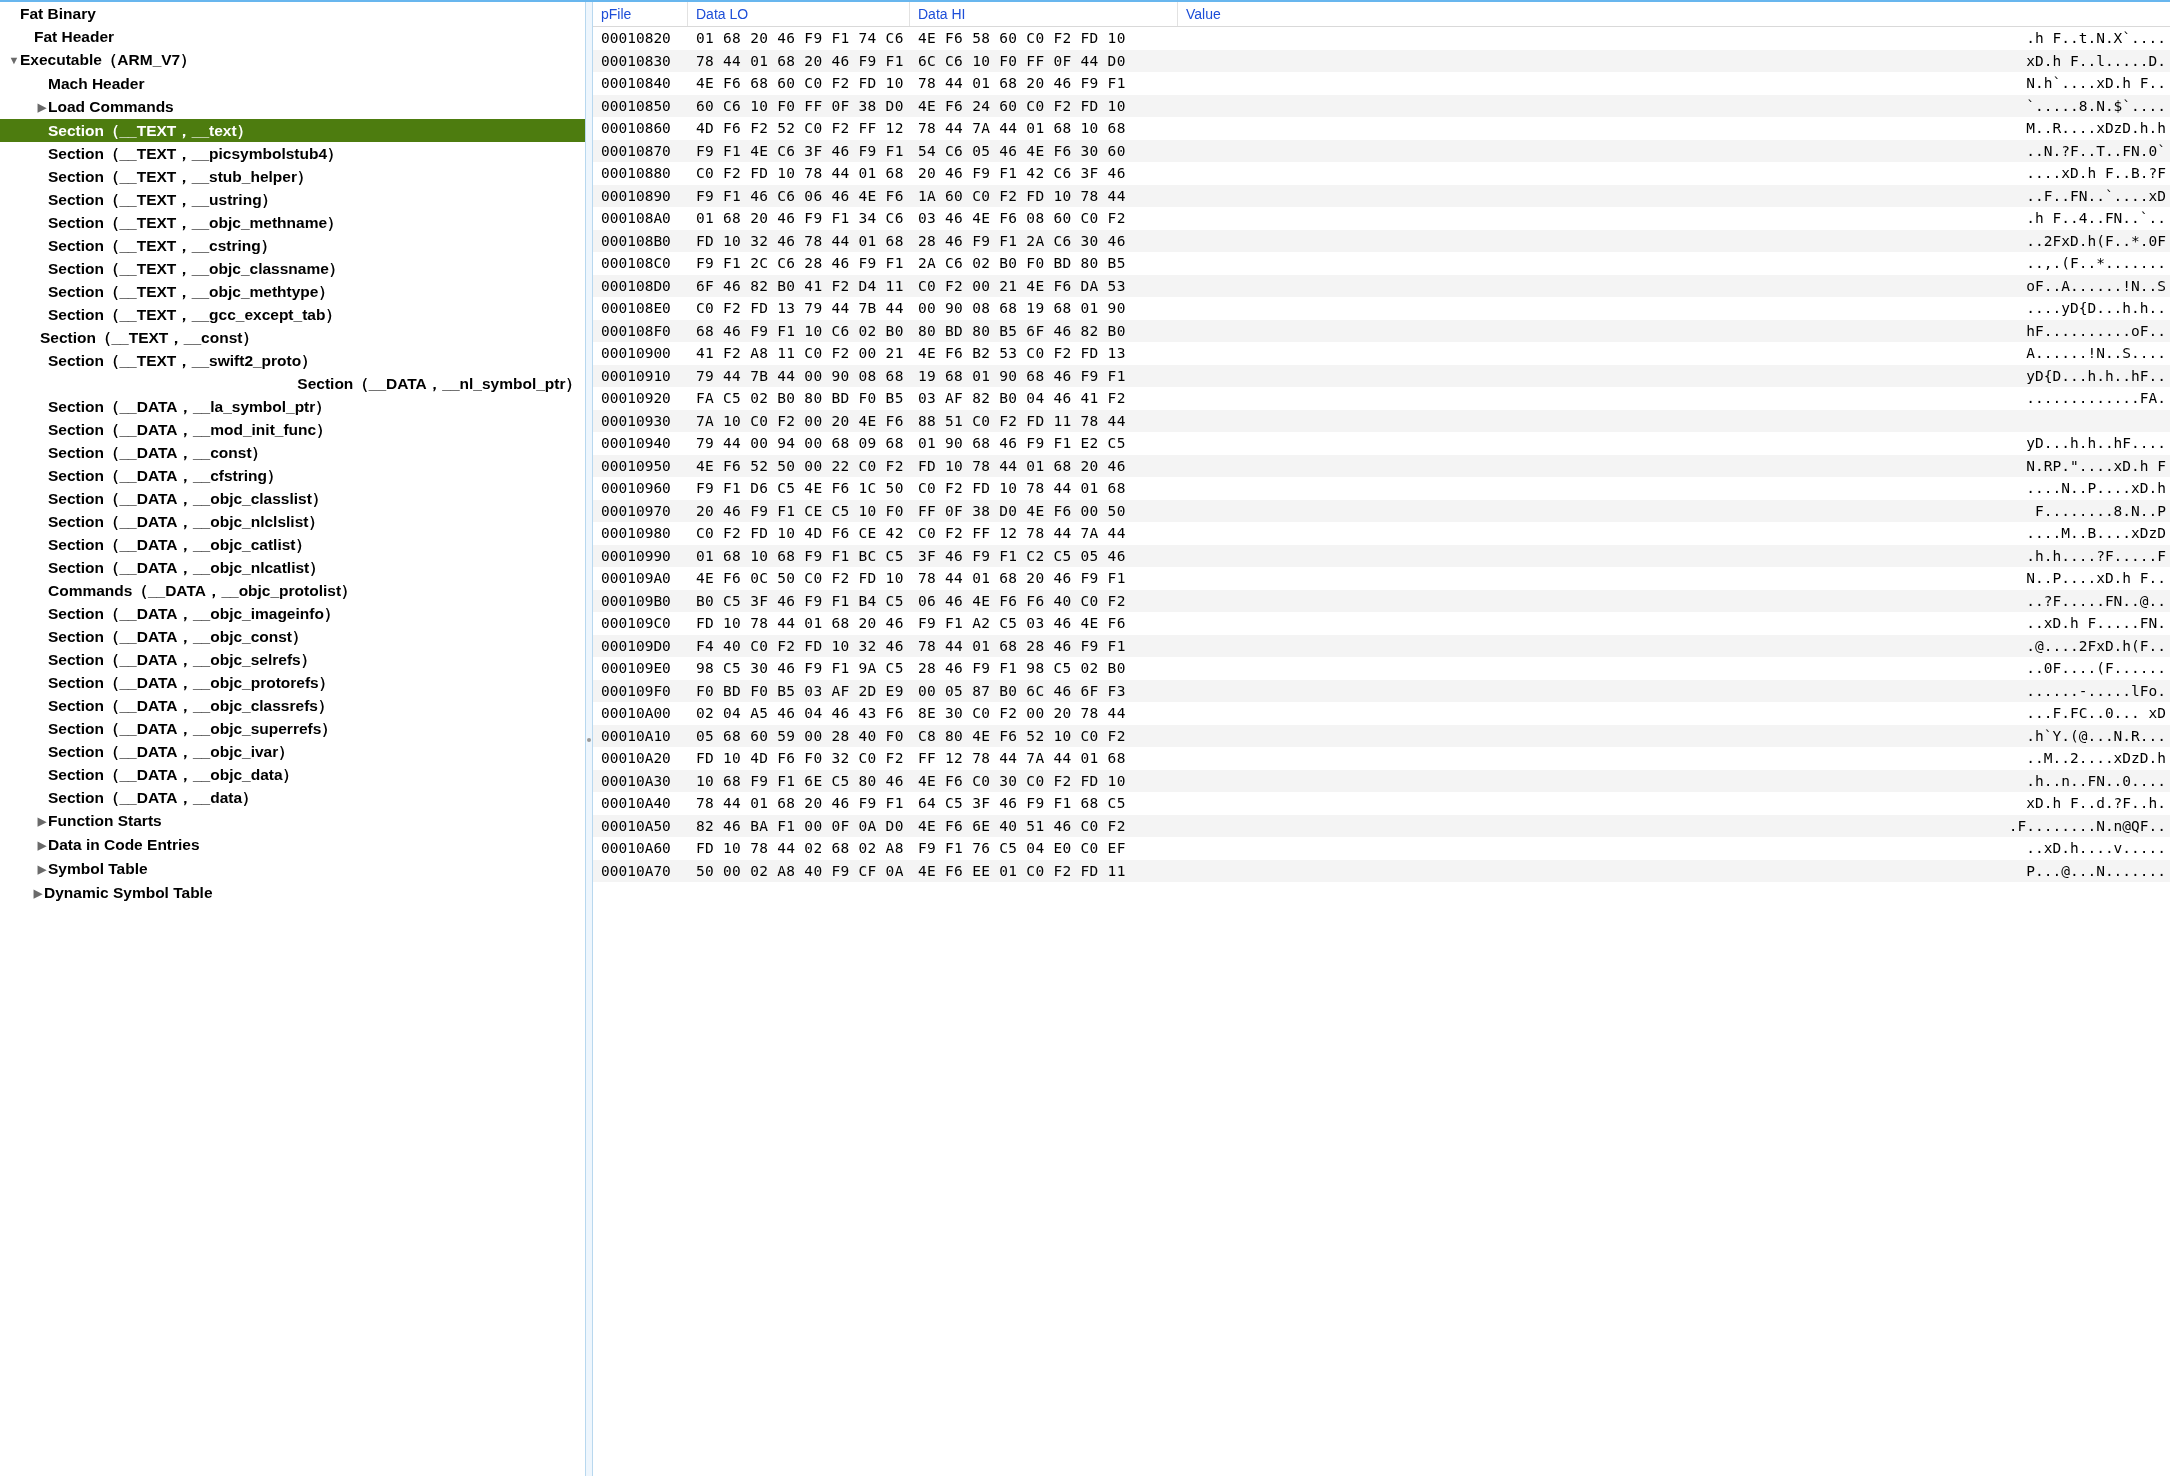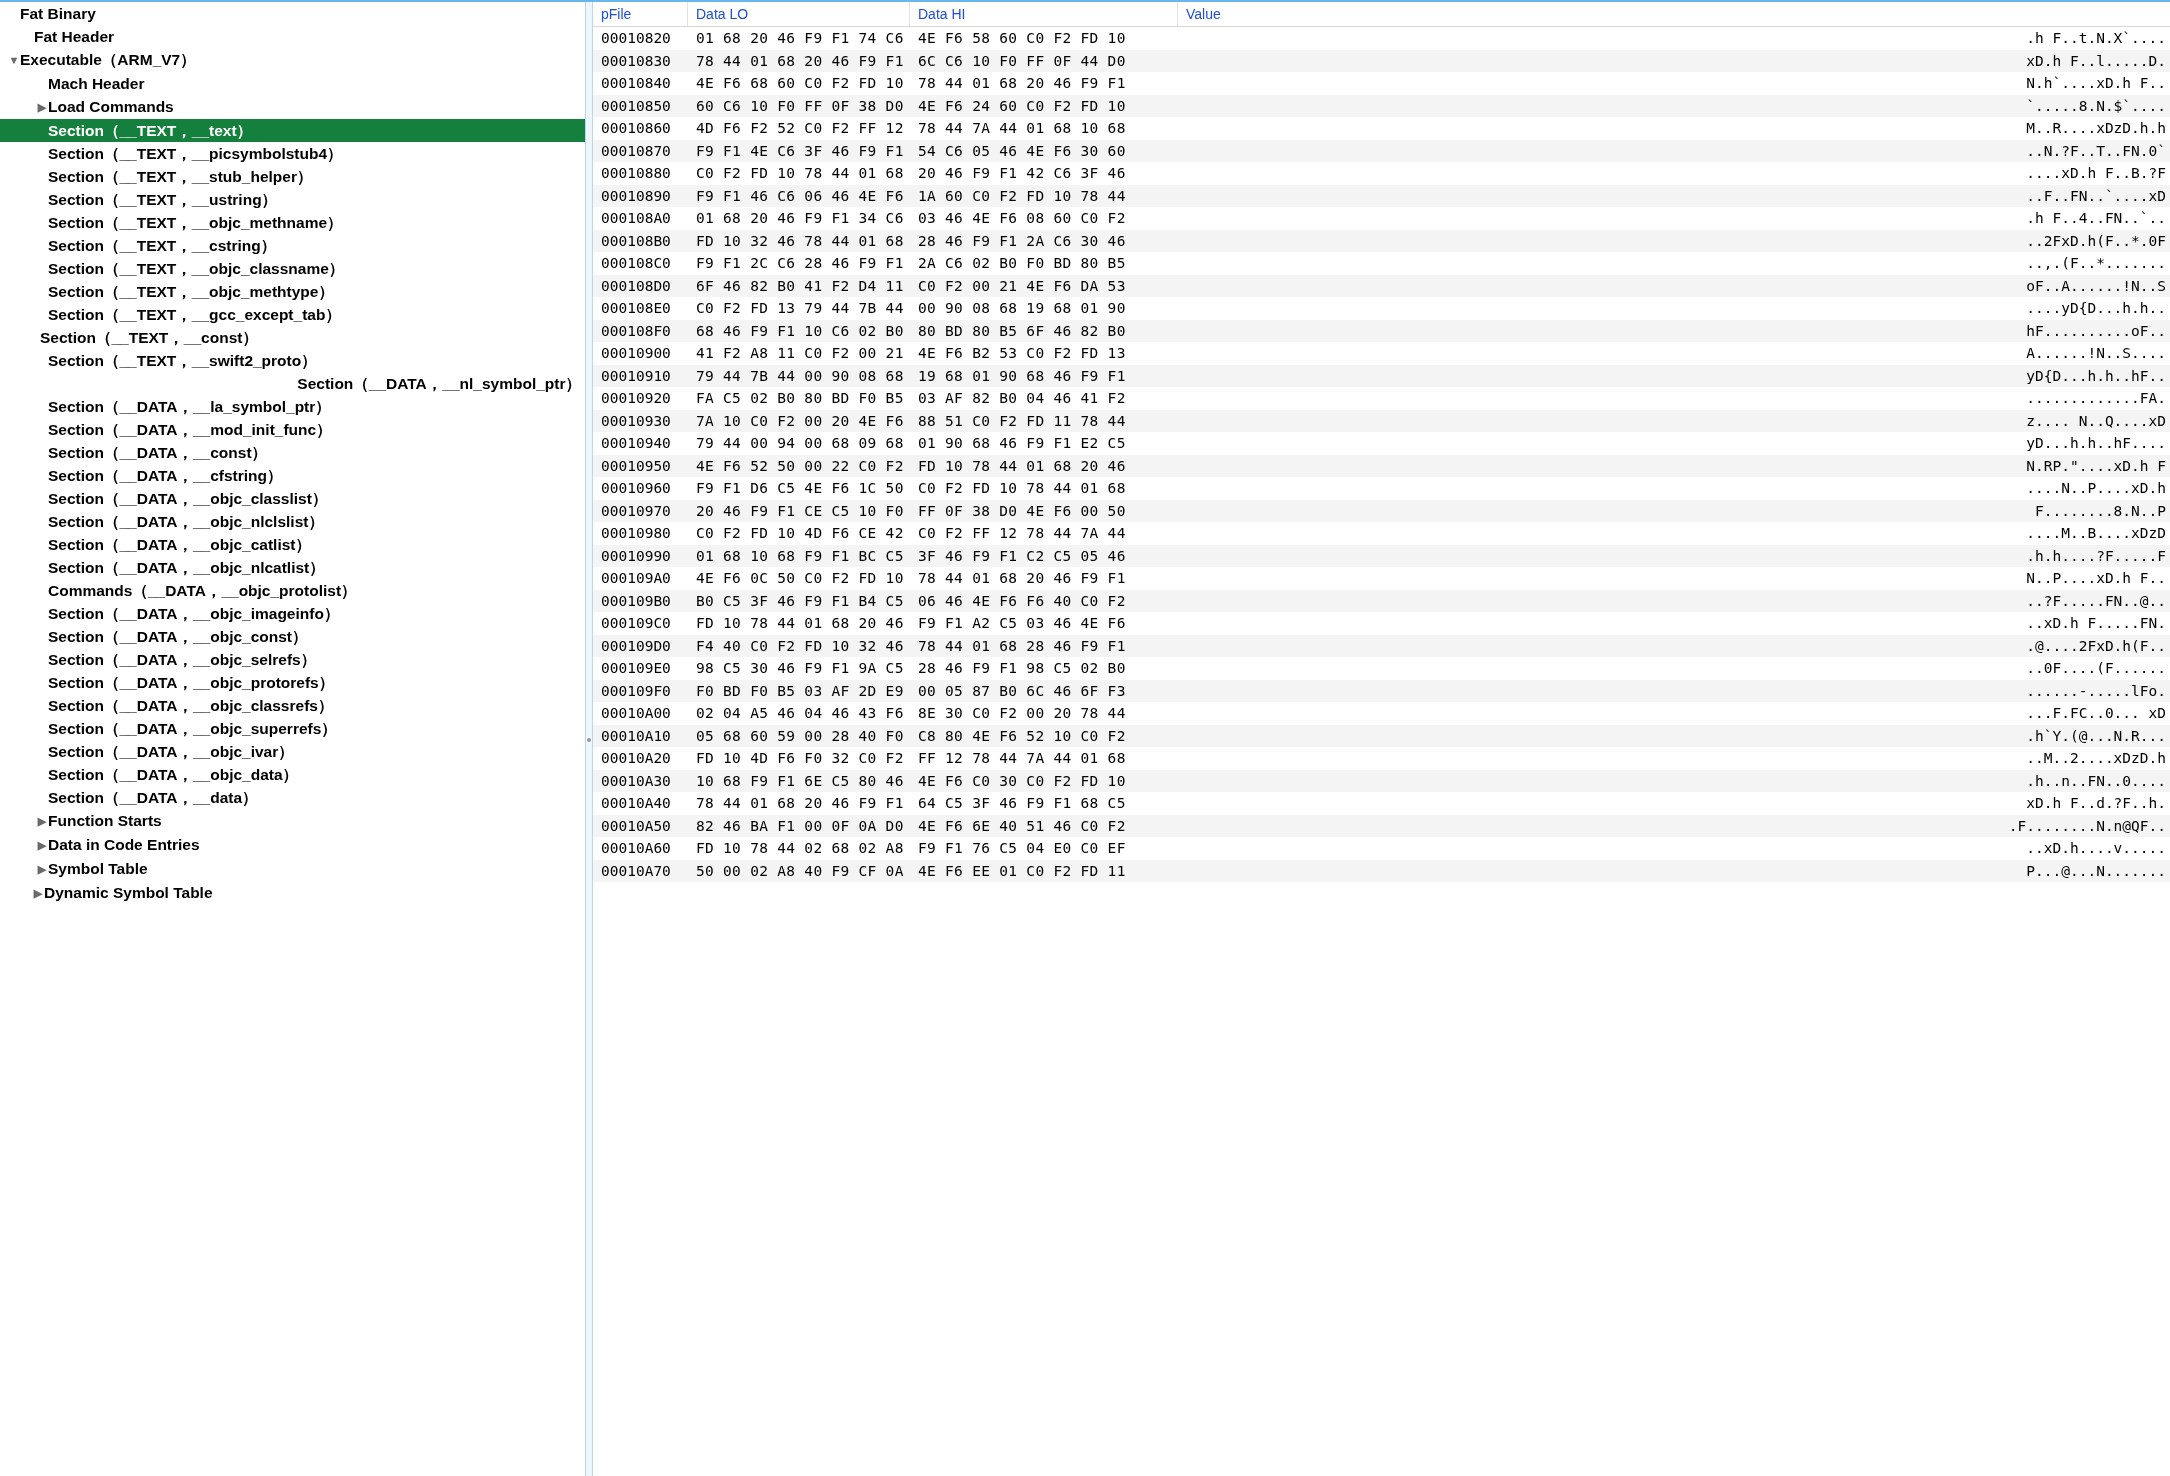--- a/index.html
+++ b/index.html
@@ -67,21 +67,21 @@
   }
   .tree .row .arrow {
     display:inline-block;
     width: 12px;
     text-align:center;
     color:#6a6a6a;
     font-size:11px;
     vertical-align: 1px;
   }
   .tree .row.selected {
-    background: #15803d;
+    background: #4d7c0f;
     color: #fff;
   }
   .tree .row.selected .arrow { color:#fff; }
 
   
   .hexhead {
     display:flex;
     font-size: 14px;
     color: #1d4ed8;
     border-bottom: 1px solid #d9d9d9;
@@ -183,21 +183,21 @@
         <div class="hexrow"><div class="c addr">00010890</div><div class="c lo">F9 F1 46 C6 06 46 4E F6</div><div class="c hi">1A 60 C0 F2 FD 10 78 44</div><div class="c val">..F..FN..`....xD</div></div>
         <div class="hexrow"><div class="c addr">000108A0</div><div class="c lo">01 68 20 46 F9 F1 34 C6</div><div class="c hi">03 46 4E F6 08 60 C0 F2</div><div class="c val">.h F..4..FN..`..</div></div>
         <div class="hexrow"><div class="c addr">000108B0</div><div class="c lo">FD 10 32 46 78 44 01 68</div><div class="c hi">28 46 F9 F1 2A C6 30 46</div><div class="c val">..2FxD.h(F..*.0F</div></div>
         <div class="hexrow"><div class="c addr">000108C0</div><div class="c lo">F9 F1 2C C6 28 46 F9 F1</div><div class="c hi">2A C6 02 B0 F0 BD 80 B5</div><div class="c val">..,.(F..*.......</div></div>
         <div class="hexrow"><div class="c addr">000108D0</div><div class="c lo">6F 46 82 B0 41 F2 D4 11</div><div class="c hi">C0 F2 00 21 4E F6 DA 53</div><div class="c val">oF..A......!N..S</div></div>
         <div class="hexrow"><div class="c addr">000108E0</div><div class="c lo">C0 F2 FD 13 79 44 7B 44</div><div class="c hi">00 90 08 68 19 68 01 90</div><div class="c val">....yD{D...h.h..</div></div>
         <div class="hexrow"><div class="c addr">000108F0</div><div class="c lo">68 46 F9 F1 10 C6 02 B0</div><div class="c hi">80 BD 80 B5 6F 46 82 B0</div><div class="c val">hF..........oF..</div></div>
         <div class="hexrow"><div class="c addr">00010900</div><div class="c lo">41 F2 A8 11 C0 F2 00 21</div><div class="c hi">4E F6 B2 53 C0 F2 FD 13</div><div class="c val">A......!N..S....</div></div>
         <div class="hexrow"><div class="c addr">00010910</div><div class="c lo">79 44 7B 44 00 90 08 68</div><div class="c hi">19 68 01 90 68 46 F9 F1</div><div class="c val">yD{D...h.h..hF..</div></div>
         <div class="hexrow"><div class="c addr">00010920</div><div class="c lo">FA C5 02 B0 80 BD F0 B5</div><div class="c hi">03 AF 82 B0 04 46 41 F2</div><div class="c val">.............FA.</div></div>
-        <div class="hexrow"><div class="c addr">00010930</div><div class="c lo">7A 10 C0 F2 00 20 4E F6</div><div class="c hi">88 51 C0 F2 FD 11 78 44</div><div class="c val">z.... N..Q....xD</div></div>
+        <div class="hexrow"><div class="c addr">00010930</div><div class="c lo">7A 10 C0 F2 00 20 4E F6</div><div class="c hi">88 51 C0 F2 FD 11 78 44</div></div>
         <div class="hexrow"><div class="c addr">00010940</div><div class="c lo">79 44 00 94 00 68 09 68</div><div class="c hi">01 90 68 46 F9 F1 E2 C5</div><div class="c val">yD...h.h..hF....</div></div>
         <div class="hexrow"><div class="c addr">00010950</div><div class="c lo">4E F6 52 50 00 22 C0 F2</div><div class="c hi">FD 10 78 44 01 68 20 46</div><div class="c val">N.RP."....xD.h F</div></div>
         <div class="hexrow"><div class="c addr">00010960</div><div class="c lo">F9 F1 D6 C5 4E F6 1C 50</div><div class="c hi">C0 F2 FD 10 78 44 01 68</div><div class="c val">....N..P....xD.h</div></div>
         <div class="hexrow"><div class="c addr">00010970</div><div class="c lo">20 46 F9 F1 CE C5 10 F0</div><div class="c hi">FF 0F 38 D0 4E F6 00 50</div><div class="c val"> F........8.N..P</div></div>
         <div class="hexrow"><div class="c addr">00010980</div><div class="c lo">C0 F2 FD 10 4D F6 CE 42</div><div class="c hi">C0 F2 FF 12 78 44 7A 44</div><div class="c val">....M..B....xDzD</div></div>
         <div class="hexrow"><div class="c addr">00010990</div><div class="c lo">01 68 10 68 F9 F1 BC C5</div><div class="c hi">3F 46 F9 F1 C2 C5 05 46</div><div class="c val">.h.h....?F.....F</div></div>
         <div class="hexrow"><div class="c addr">000109A0</div><div class="c lo">4E F6 0C 50 C0 F2 FD 10</div><div class="c hi">78 44 01 68 20 46 F9 F1</div><div class="c val">N..P....xD.h F..</div></div>
         <div class="hexrow"><div class="c addr">000109B0</div><div class="c lo">B0 C5 3F 46 F9 F1 B4 C5</div><div class="c hi">06 46 4E F6 F6 40 C0 F2</div><div class="c val">..?F.....FN..@..</div></div>
         <div class="hexrow"><div class="c addr">000109C0</div><div class="c lo">FD 10 78 44 01 68 20 46</div><div class="c hi">F9 F1 A2 C5 03 46 4E F6</div><div class="c val">..xD.h F.....FN.</div></div>
         <div class="hexrow"><div class="c addr">000109D0</div><div class="c lo">F4 40 C0 F2 FD 10 32 46</div><div class="c hi">78 44 01 68 28 46 F9 F1</div><div class="c val">.@....2FxD.h(F..</div></div>

